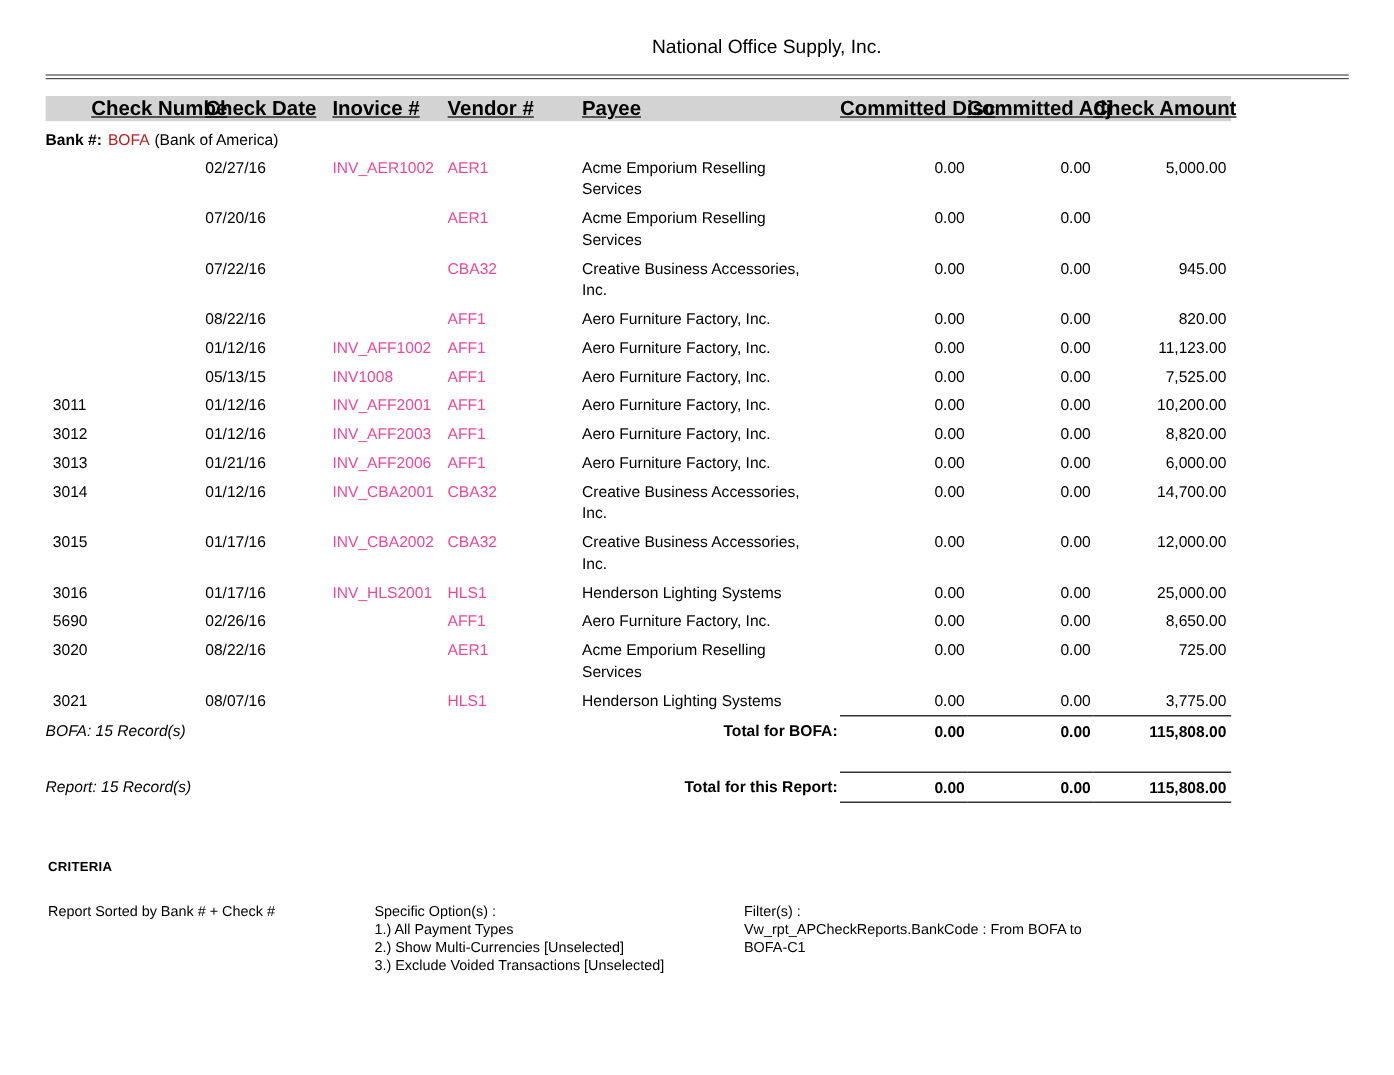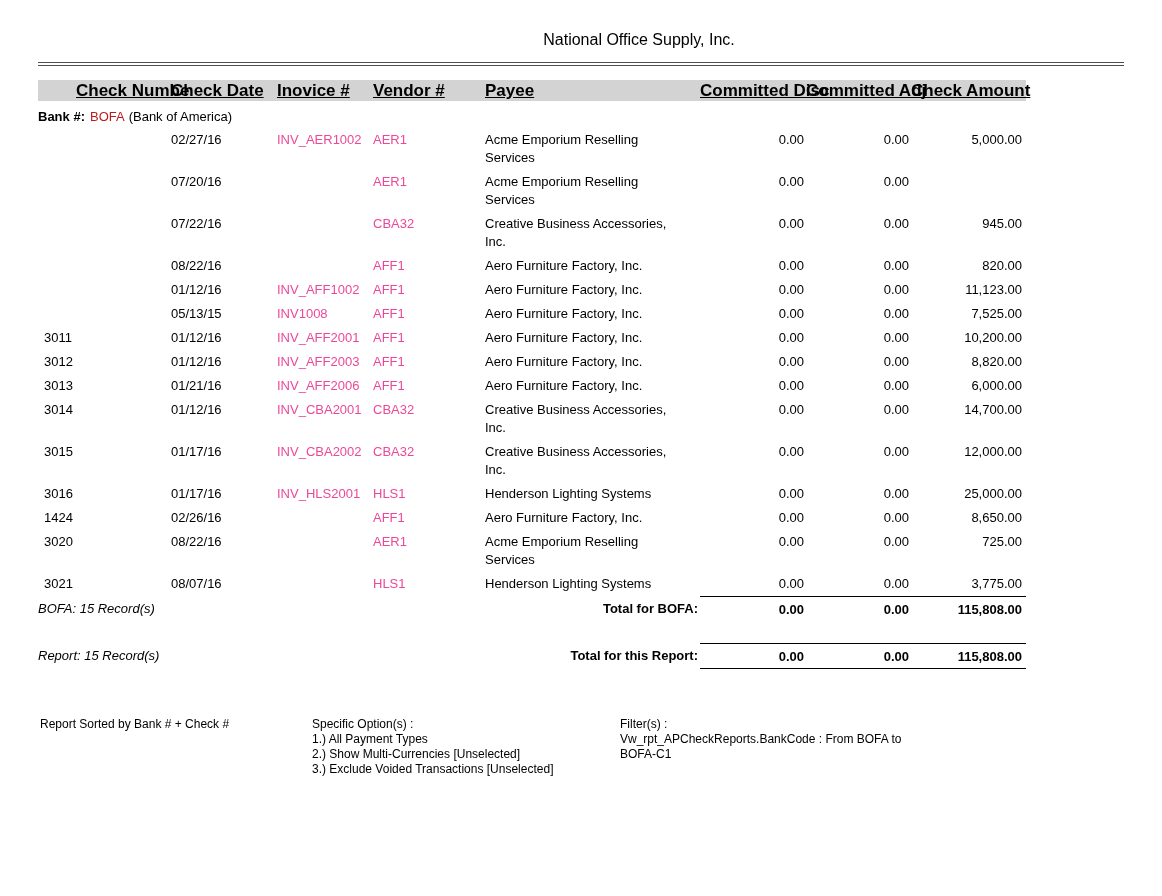--- a/index.html
+++ b/index.html
@@ -221,21 +221,21 @@
     <div class="cell c2">01/17/16</div>
     <div class="cell c3 link">INV_HLS2001</div>
     <div class="cell c4 link">HLS1</div>
     <div class="cell c5">Henderson Lighting Systems</div>
     <div class="cell c6 num">0.00</div>
     <div class="cell c7 num">0.00</div>
     <div class="cell c8 num">25,000.00</div>
   </div>
 
   <div class="grid data-row">
-    <div class="cell c1">1424</div>
+    <div class="cell c1">5690</div>
     <div class="cell c2">02/26/16</div>
     <div class="cell c3 link"></div>
     <div class="cell c4 link">AFF1</div>
     <div class="cell c5">Aero Furniture Factory, Inc.</div>
     <div class="cell c6 num">0.00</div>
     <div class="cell c7 num">0.00</div>
     <div class="cell c8 num">8,650.00</div>
   </div>
 
   <div class="grid data-row">
@@ -273,20 +273,21 @@
       <div class="records">Report: 15 Record(s)</div>
       <div class="total-label">Total for this Report:</div>
       <div class="tot-num topline bottomline">0.00</div>
       <div class="tot-num topline bottomline">0.00</div>
       <div class="tot-num topline bottomline amt">115,808.00</div>
     </div>
 
   </div>
 
   <div class="criteria">
+    <div class="criteria-heading">CRITERIA</div>
     <div class="criteria-cols">
       <div class="crit-a">Report Sorted by Bank # + Check #</div>
       <div class="crit-b">
         <div>Specific Option(s) :</div>
         <div>1.) All Payment Types</div>
         <div>2.) Show Multi-Currencies [Unselected]</div>
         <div>3.) Exclude Voided Transactions [Unselected]</div>
       </div>
       <div class="crit-c">
         <div>Filter(s) :</div>

